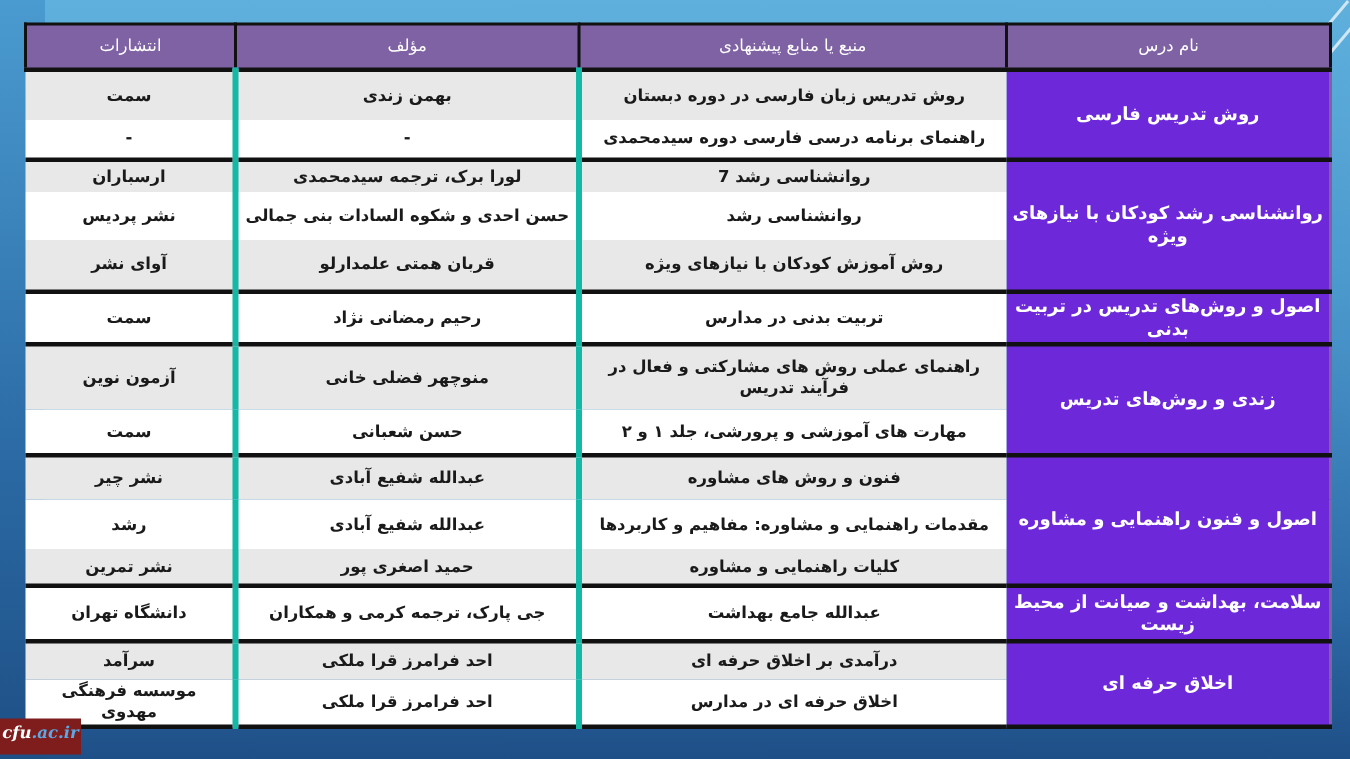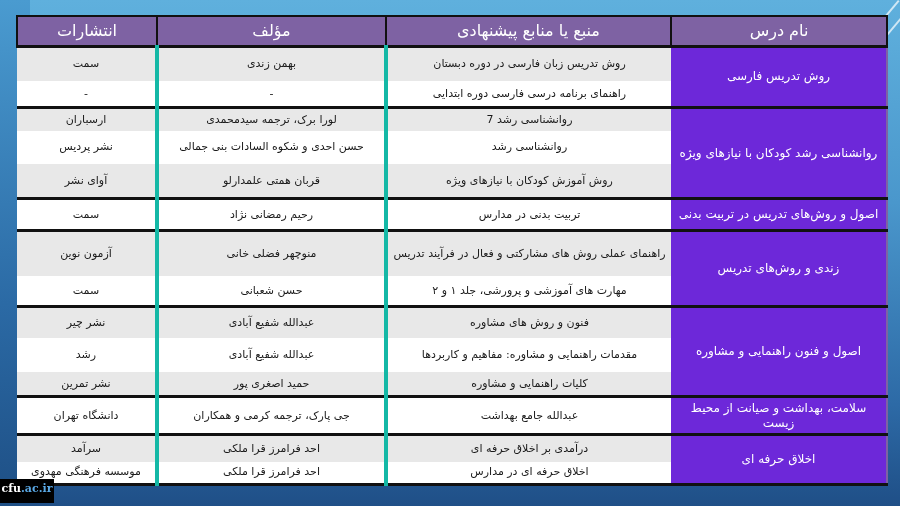--- a/index.html
+++ b/index.html
@@ -26,42 +26,42 @@
       position: absolute; left: 18px; top: 15px; width: 870px; height: 471px;
       direction: rtl;
     }
     table {
       width: 100%; height: 100%;
       border-collapse: collapse;
       table-layout: fixed;
       font-size: 11px;
       color: #1a1a1a;
     }
-    th, td { text-align: center; vertical-align: middle; padding: 1px 4px; line-height: 1.25; }
+    th, td { text-align: center; vertical-align: middle; padding: 1px 4px; line-height: 1.25; font-weight: bold; }
     thead th {
-      background: #7e62a3; color: #ffffff; font-weight: normal; font-size: 16px;
+      background: #7e62a3; color: #ffffff; font-weight: normal; font-size: 11px;
       height: 30px;
       border-left: 2px solid #111; border-right: 2px solid #111;
       border-top: 2px solid #111; border-bottom: 2px solid #111; text-align: center;
     }
     td.course {
       background: #6d28d9; color: #ffffff; font-size: 12px;
       border-top: 3px solid #111; border-bottom: 3px solid #111;
       border-right: 2px solid #7e62a3;
     }
     td.cell { border-left: 4px solid #14b8a6; }
     td.cell.last { border-left: none; }
     tr.alt td.cell { background: #e8e8e8; }
     tr.plain td.cell { background: #ffffff; }
     tr.group-start td { border-top: 3px solid #111; }
     tr.group-end td { border-bottom: 3px solid #111; }
     .logo {
       position: absolute; left: 0; top: 479px; width: 54px; height: 24px;
-      background: #000000; color: #ffffff;
-      font-family: "DejaVu Serif", serif; font-weight: bold; 
+      background: #7f1d1d; color: #ffffff;
+      font-family: "DejaVu Serif", serif; font-weight: bold; font-style: italic;
       font-size: 11px; line-height: 20px; text-align: center;
     }
     .logo .dom { color: #5aa9e6; }
   </style>
 </head>
 <body>
 
 <div class="bg-left"></div>
 <div class="deco-line">
   <span style="left:38px; top:0; transform: rotate(40deg);"></span>
@@ -86,21 +86,21 @@
     </thead>
     <tbody>
 
       <tr class="alt group-start" style="height:34px">
         <td class="course" rowspan="2">روش تدریس فارسی</td>
         <td class="cell">روش تدریس زبان فارسی در دوره دبستان</td>
         <td class="cell">بهمن زندی</td>
         <td class="cell last">سمت</td>
       </tr>
       <tr class="plain group-end" style="height:26px">
-        <td class="cell">راهنمای برنامه درسی فارسی دوره ابتدایی</td>
+        <td class="cell">راهنمای برنامه درسی فارسی دوره سیدمحمدی</td>
         <td class="cell">-</td>
         <td class="cell last">-</td>
       </tr>
 
       <tr class="alt group-start" style="height:22px">
         <td class="course" rowspan="3">روانشناسی رشد کودکان با نیازهای ویژه</td>
         <td class="cell">روانشناسی رشد 7</td>
         <td class="cell">لورا برک، ترجمه سیدمحمدی</td>
         <td class="cell last">ارسباران</td>
       </tr>

